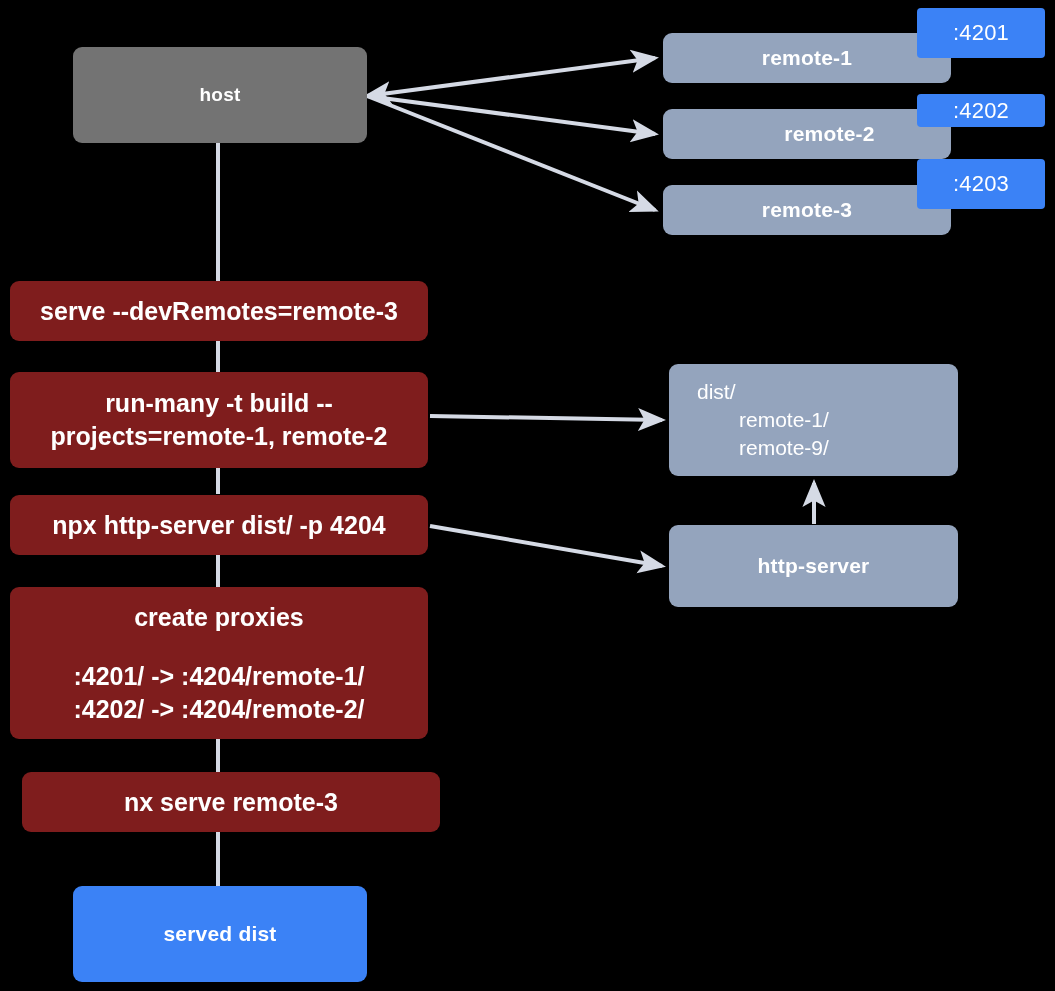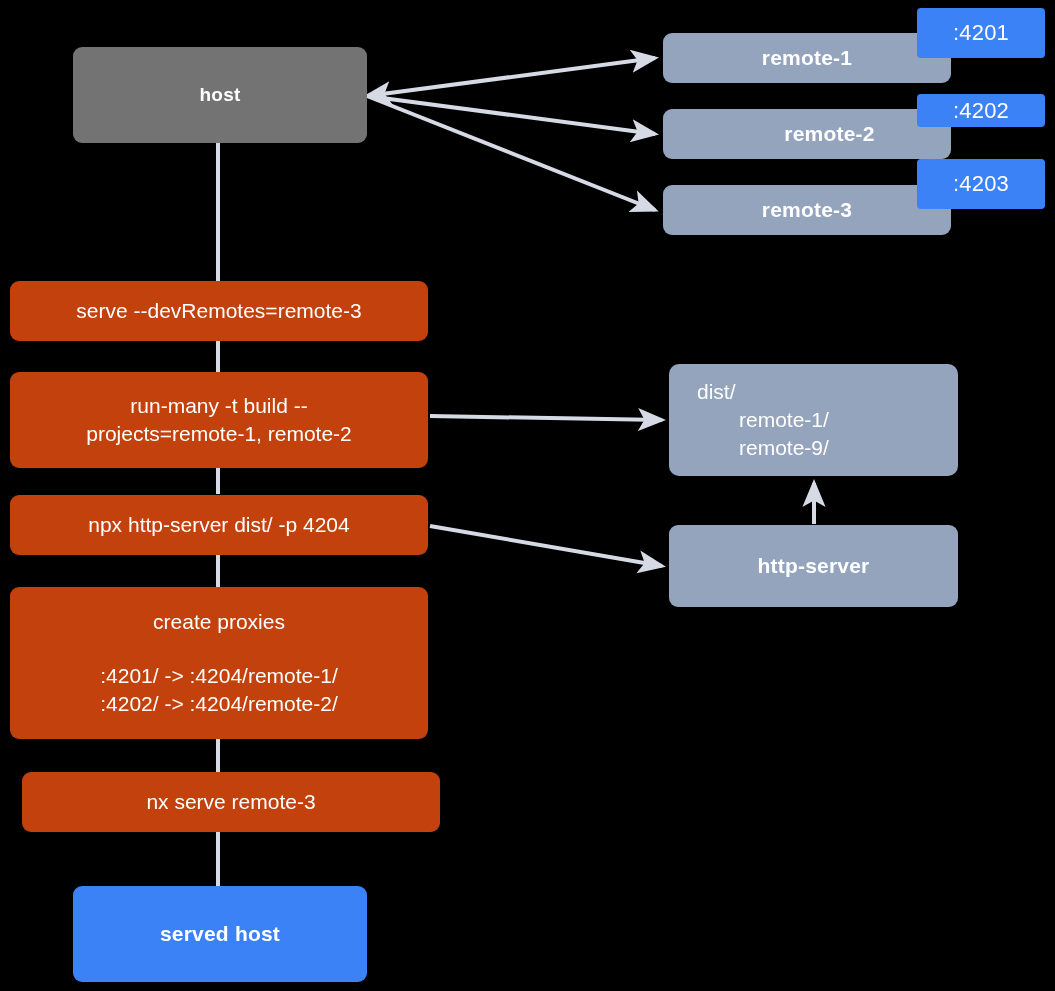--- a/index.html
+++ b/index.html
@@ -36,36 +36,35 @@
     font-size: 19px;
     letter-spacing: 0.2px;
   }
   .node.served {
     background: #3b82f6;
     font-weight: bold;
     font-size: 21px;
     letter-spacing: 0.2px;
   }
   .node.cmd {
-    background: #c2410c;
-    font-size: 21px;
-    font-weight: normal;
+    background: #7f1d1d;
+    font-size: 25px;
+    font-weight: bold;
   }
   .node.gray {
     background: #94a4bd;
     font-weight: bold;
     font-size: 21px;
     letter-spacing: 0.2px;
   }
   .node.gray.plain {
     font-weight: normal;
     letter-spacing: 0;
     align-items: flex-start;
     text-align: left;
-    border-radius: 10px;
   }
   .node.badge {
     background: #3b82f6;
     font-size: 22px;
     font-weight: normal;
     border-radius: 4px;
     letter-spacing: 0.2px;
   }
   .tree {
     display: block;
@@ -171,21 +170,21 @@
     <span class="proxy-title">create proxies</span>
     <span class="proxy-line">:4201/ -&gt; :4204/remote-1/</span>
     <span class="proxy-line">:4202/ -&gt; :4204/remote-2/</span>
   </div>
 
   <div class="node cmd" style="left:22px; top:772px; width:418px; height:60px;">
     <span>nx serve remote-3</span>
   </div>
 
   <div class="node served" style="left:73px; top:886px; width:294px; height:96px;">
-    <span>served host</span>
+    <span>served dist</span>
   </div>
 
   <div class="node gray plain" style="left:669px; top:364px; width:289px; height:112px; justify-content:center; white-space:normal;">
     <span class="tree">
       <span class="lvl0">dist/</span>
       <span class="lvl1">remote-1/</span>
       <span class="lvl1">remote-9/</span>
     </span>
   </div>
 

